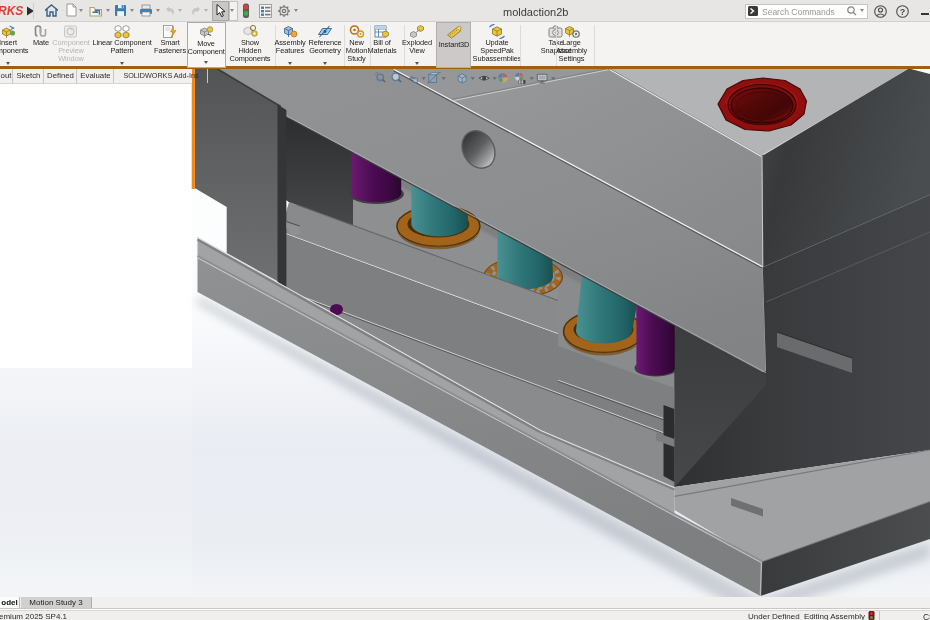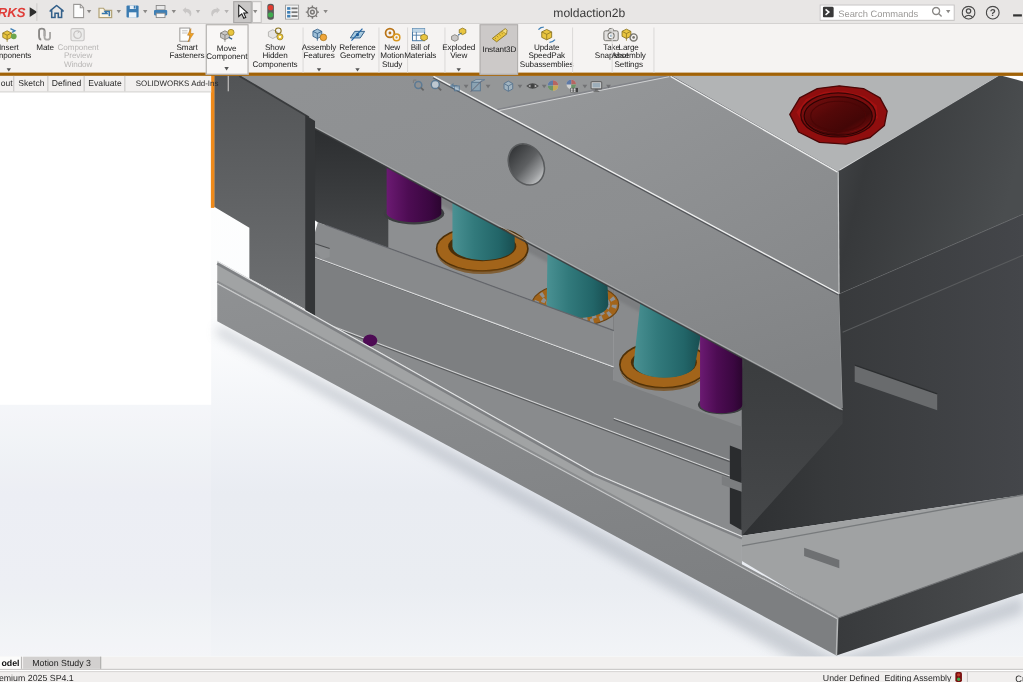--- a/index.html
+++ b/index.html
@@ -390,20 +390,30 @@
       <div class="lbl">Mate</div>
     </div>
 <div class="rbtn gray" style="left:45.0px;width:52px;">
       <div class="ricon"><svg width="17" height="15" viewBox="0 0 17 15">
           <rect x="2" y="2" width="12" height="11" rx="1.5" fill="#ececeb" stroke="#c8c6c5" stroke-width="1"></rect>
           <circle cx="8" cy="7.5" r="3.4" fill="none" stroke="#c8c6c5" stroke-width="1.2"></circle>
           <path d="M8,4.1 l1.5,1 -1.5,1" fill="none" stroke="#c8c6c5" stroke-width="0.9"></path>
         </svg></div>
       <div class="lbl">Component<br>Preview<br>Window</div>
     </div>
+<div class="rbtn" style="left:82.0px;width:80px;">
+      <div class="ricon"><svg width="17" height="15" viewBox="0 0 17 15">
+          <path d="M1.5,3 l3,-1.5 3,1.5 0,3 -3,1.5 -3,-1.5 z" fill="#fff" stroke="#8a8886" stroke-width="0.8"></path>
+          <path d="M9.5,3 l3,-1.5 3,1.5 0,3 -3,1.5 -3,-1.5 z" fill="#fff" stroke="#8a8886" stroke-width="0.8"></path>
+          <path d="M1.5,9.5 l3,-1.5 3,1.5 0,3 -3,1.5 -3,-1.5 z" fill="#e9c53f" stroke="#8a7320" stroke-width="0.8"></path>
+          <path d="M9.5,9.5 l3,-1.5 3,1.5 0,3 -3,1.5 -3,-1.5 z" fill="#e9c53f" stroke="#8a7320" stroke-width="0.8"></path>
+        </svg></div>
+      <div class="lbl">Linear Component<br>Pattern</div>
+      <div class="rdrop"></div>
+    </div>
 <div class="rbtn" style="left:147.0px;width:46px;">
       <div class="ricon"><svg width="17" height="15" viewBox="0 0 17 15">
           <rect x="2" y="1.5" width="9" height="12" fill="#fdfdfd" stroke="#9a9896" stroke-width="0.9"></rect>
           <line x1="4" y1="4" x2="9" y2="4" stroke="#bbb" stroke-width="0.8"></line>
           <line x1="4" y1="6" x2="9" y2="6" stroke="#bbb" stroke-width="0.8"></line>
           <path d="M12,2 L9,8 L11.5,8 L9.5,14 L14.5,6.5 L11.8,6.5 Z" fill="#f5a623" stroke="#b97417" stroke-width="0.5"></path>
         </svg></div>
       <div class="lbl">Smart<br>Fasteners</div>
     </div>
 <div class="rbtn" style="left:186.5px;width:39px;border:1px solid #adaba9;background:#f9f7f6;top:0px;height:46px;">

